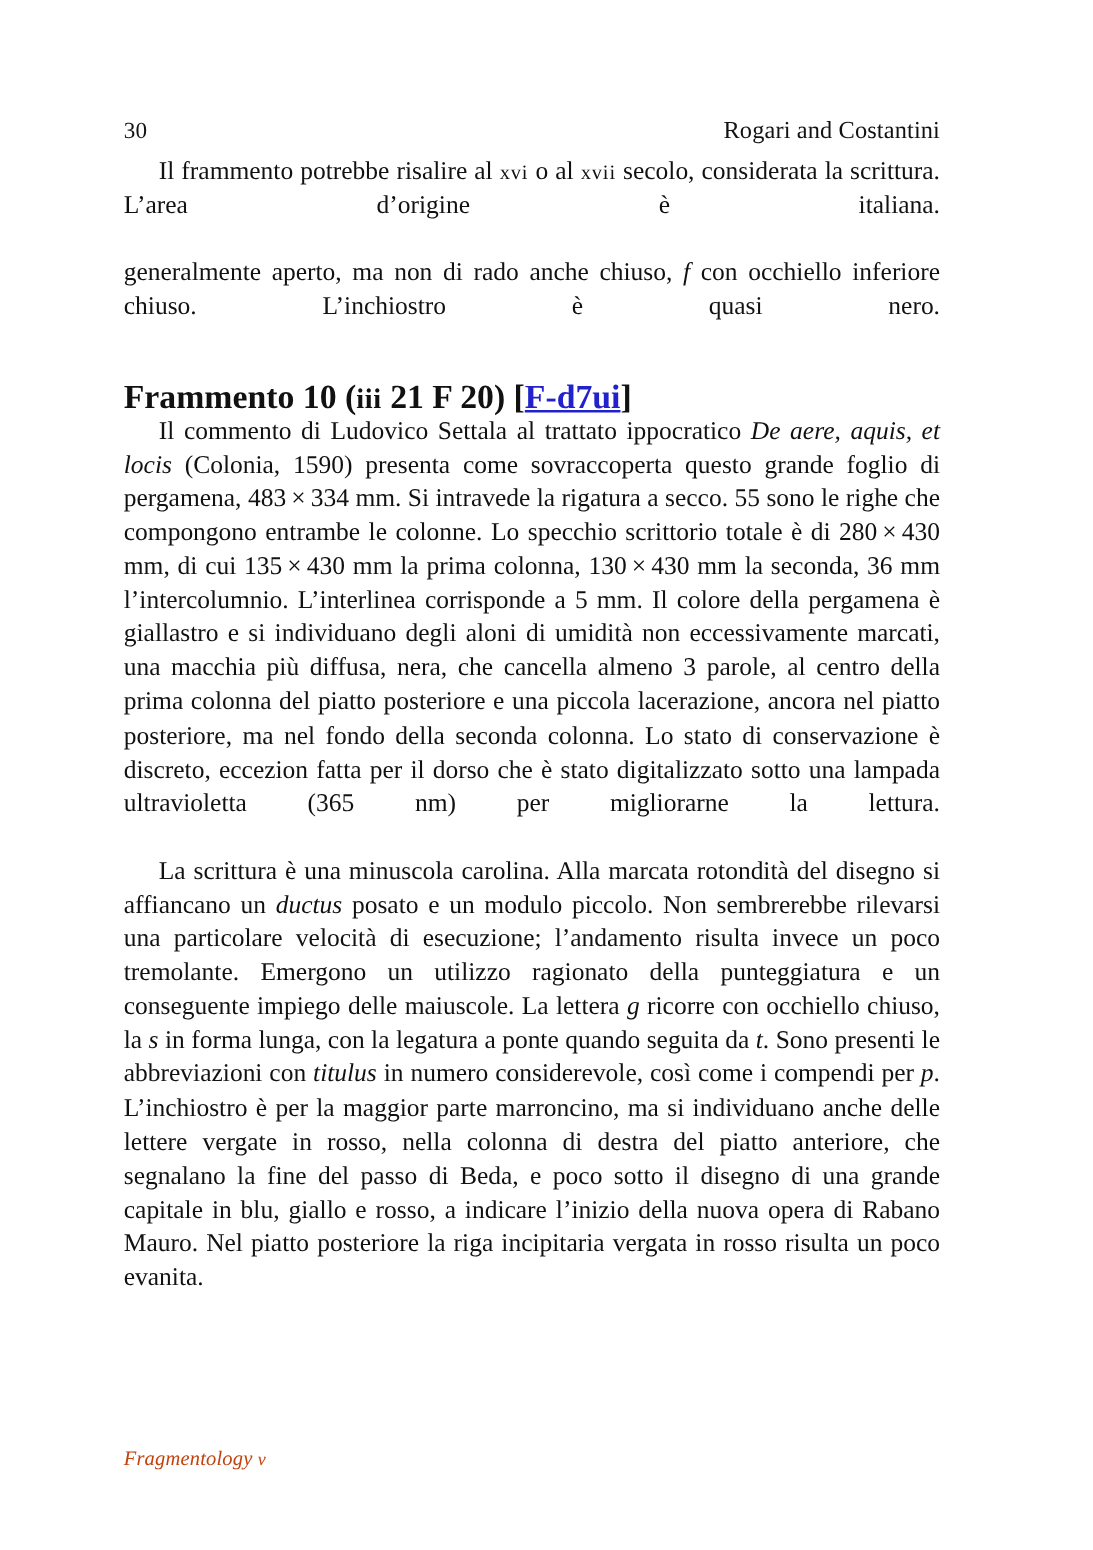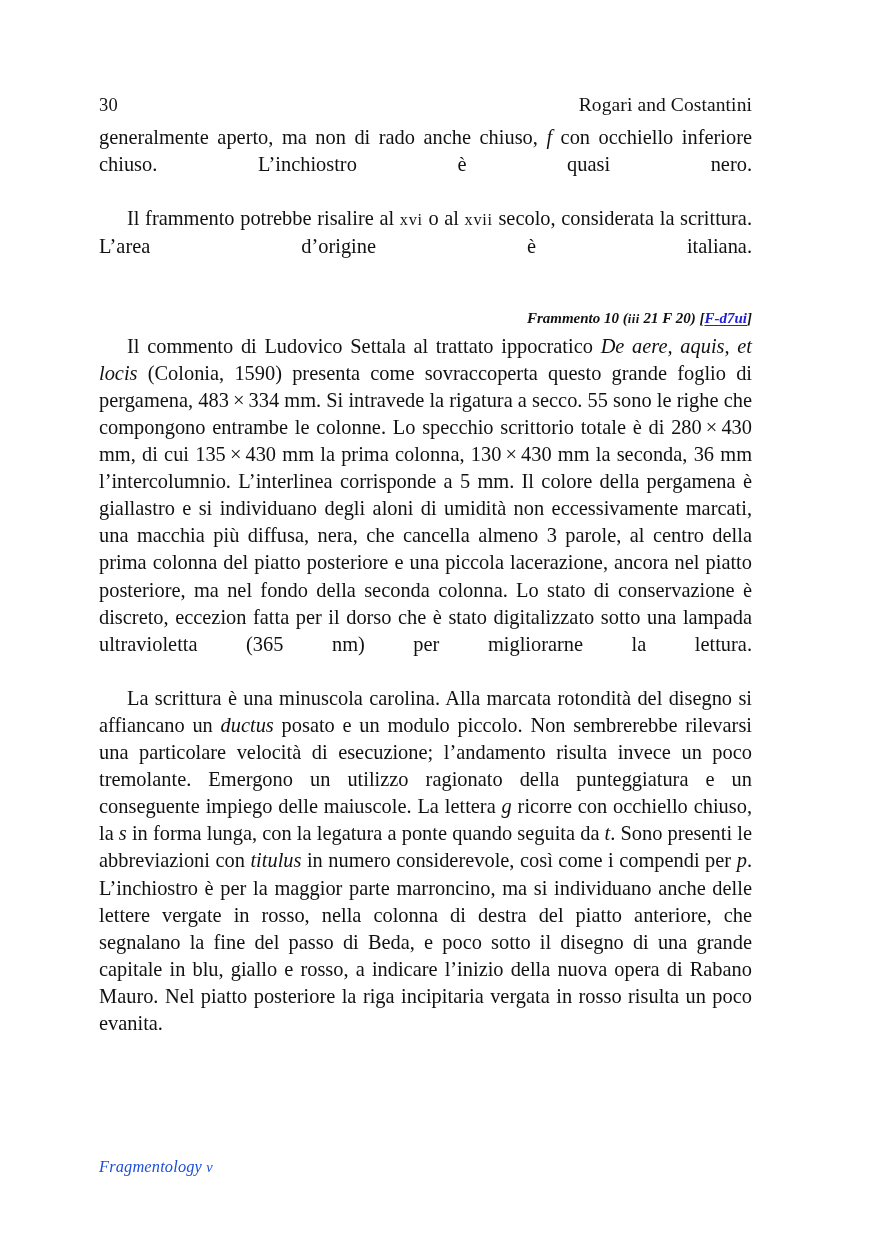--- a/index.html
+++ b/index.html
@@ -90,26 +90,25 @@
   
   .sc {
     font-size: 0.80em;
     letter-spacing: 0.7px;
   }
 
   
   h2.frag-heading {
     margin: 0;
     padding: 0;
-    font-size: 15px;
+    font-size: 27px;
     line-height: 27.1px;
     font-weight: bold;
     color: #111111;
-    text-align: right;
-    font-style: italic;
+    text-align: left;
   }
   h2.frag-heading .sc {
     font-size: 0.84em;
     letter-spacing: 0.5px;
   }
   .brackets {
     font-weight: bold;
     color: #111111;
   }
   a.doclink {
@@ -125,43 +124,43 @@
 
   
   .footer {
     position: absolute;
     left: 99px;
     top: 1157px;
     width: 653px;
     font-style: italic;
     font-size: 16.4px;
     line-height: 20px;
-    color: #1d4ed8;
+    color: #c2410c;
     letter-spacing: 0.15px;
   }
   .footer .sc {
     font-size: 0.88em;
     letter-spacing: 0.5px;
   }
 </style>
 </head>
 <body>
 
 <div class="page">
 
   <div class="running-head">
     <span class="folio">30</span>
     <span class="head-title">Rogari and Costantini</span>
   </div>
 
   <div class="textblock">
 
+    <p class="body indent"><span>Il frammento potrebbe risalire al </span><span class="sc">xvi</span><span> o al </span><span class="sc">xvii</span><span> secolo, considerata la scrittura. L’area d’origine è italiana.</span></p>
+
     <p class="body"><span>generalmente aperto, ma non di rado anche chiuso, </span><em>f</em><span> con occhiello inferiore chiuso. L’inchiostro è quasi nero.</span></p>
-
-    <p class="body indent"><span>Il frammento potrebbe risalire al </span><span class="sc">xvi</span><span> o al </span><span class="sc">xvii</span><span> secolo, considerata la scrittura. L’area d’origine è italiana.</span></p>
 
 
 
     <div class="gap-before-heading"></div>
 
     <h2 class="frag-heading"><span>Frammento 10 (</span><span class="sc">iii</span><span> 21 F 20)</span><span class="brackets"> [</span><a class="doclink" href="#">F-d7ui</a><span class="brackets">]</span></h2>
 
     <p class="body indent"><span>Il commento di Ludovico Settala al trattato ippocratico </span><em>De aere, aquis, et locis</em><span> (Colonia, 1590) presenta come sovraccoperta questo grande foglio di pergamena, 483 × 334 mm. Si intravede la rigatura a secco. 55 sono le righe che compongono entrambe le colonne. Lo specchio scrittorio totale è di 280 × 430 mm, di cui 135 × 430 mm la prima colonna, 130 × 430 mm la seconda, 36 mm l’intercolumnio. L’interlinea corrisponde a 5 mm. Il colore della pergamena è giallastro e si individuano degli aloni di umidità non eccessivamente marcati, una macchia più diffusa, nera, che cancella almeno 3 parole, al centro della prima colonna del piatto posteriore e una piccola lacerazione, ancora nel piatto posteriore, ma nel fondo della seconda colonna. Lo stato di conservazione è discreto, eccezion fatta per il dorso che è stato digitalizzato sotto una lampada ultravioletta (365 nm) per migliorarne la lettura.</span></p>
 
     <p class="body indent lastline"><span>La scrittura è una minuscola carolina. Alla marcata rotondità del disegno si affiancano un </span><em>ductus</em><span> posato e un modulo piccolo. Non sembrerebbe rilevarsi una particolare velocità di esecuzione; l’andamento risulta invece un poco tremolante. Emergono un utilizzo ragionato della punteggiatura e un conseguente impiego delle maiuscole. La lettera </span><em>g</em><span> ricorre con occhiello chiuso, la </span><em>s</em><span> in forma lunga, con la legatura a ponte quando seguita da </span><em>t</em><span>. Sono presenti le abbreviazioni con </span><em>titulus</em><span> in numero considerevole, così come i compendi per </span><em>p</em><span>. L’inchiostro è per la maggior parte marroncino, ma si individuano anche delle lettere vergate in rosso, nella colonna di destra del piatto anteriore, che segnalano la fine del passo di Beda, e poco sotto il disegno di una grande capitale in blu, giallo e rosso, a indicare l’inizio della nuova opera di Rabano Mauro. Nel piatto posteriore la riga incipitaria vergata in rosso risulta un poco evanita.</span></p>

